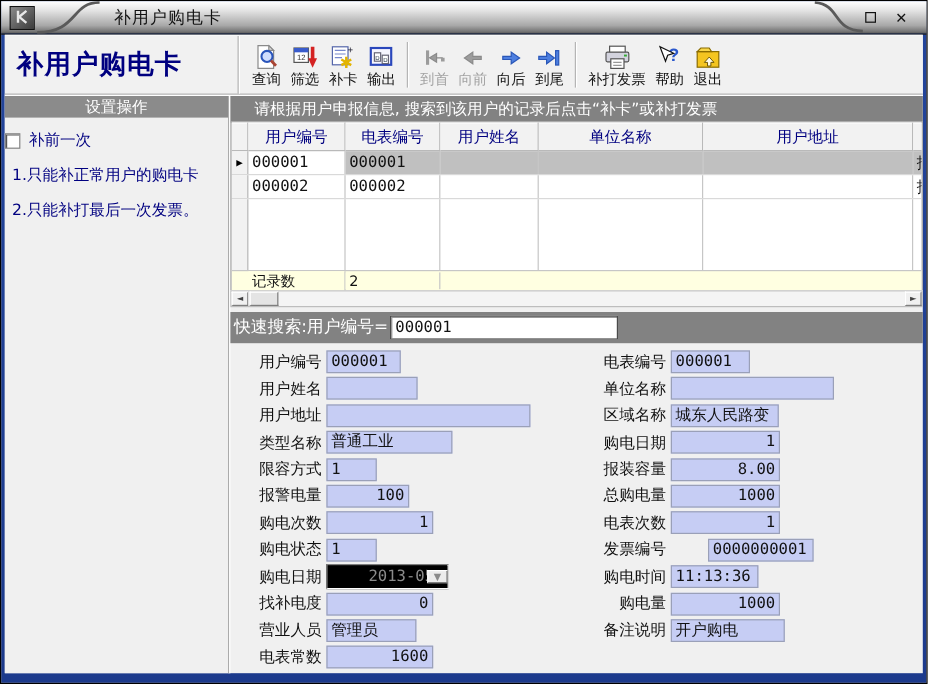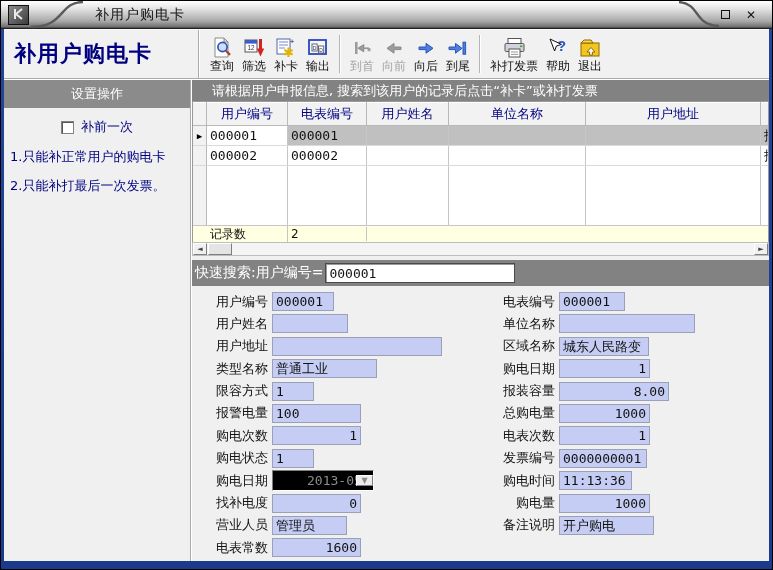--- a/index.html
+++ b/index.html
@@ -36,23 +36,23 @@
   .tb-btn { display: flex; flex-direction: column; align-items: center; justify-content: center;
             padding: 1px 3px; margin: 0 1px; cursor: default; }
   .tb-btn .tb-ico { height: 24px; display: flex; align-items: flex-end; justify-content: center; }
   .tb-btn .tb-lbl { font-size: 12px; color: #111; line-height: 14px; white-space: nowrap; }
   .tb-btn.disabled .tb-lbl { color: #a3a3a3; }
   .tb-sep { width: 2px; height: 38px; margin: 0 5px; border-left: 1px solid #b5b5b5; border-right: 1px solid #fff; }
 
   
   .content { flex: 1; display: flex; min-height: 0; }
   .sidebar { width: 188px; background: #f0f0f0; border-right: 2px groove #fff; display: flex; flex-direction: column; }
-  .sidebar-header { height: 28px; background: #8b8b8b; color: #fff; display: flex;
+  .sidebar-header { height: 18px; background: #8b8b8b; color: #fff; display: flex;
                     align-items: center; justify-content: center; font-size: 13px; }
-  .chk-row { display: flex; align-items: center; justify-content: center; margin-top: 10px; gap: 7px; }
+  .chk-row { display: flex; align-items: center; margin-top: 10px; gap: 7px; }
   .chk-box { width: 13px; height: 13px; background: #fff; border: 1px solid #828282;
              box-shadow: inset 1px 1px 0 #555; }
   .chk-label { color: #000080; font-size: 13px; }
   .side-note { color: #000080; font-size: 13px; padding: 0 6px; margin-top: 13px; line-height: 16px; }
 
   .main { flex: 1; display: flex; flex-direction: column; min-width: 0; }
   .msg-bar { height: 21px; background: #828282; color: #fff; font-size: 13px;
              display: flex; align-items: center; padding-left: 20px; white-space: nowrap; overflow: hidden; }
 
   
@@ -355,21 +355,21 @@
               <div class="form-row">
                 <div class="form-label">类型名称</div>
                 <div class="form-field" style="width: 105px;">普通工业</div>
               </div>
               <div class="form-row">
                 <div class="form-label">限容方式</div>
                 <div class="form-field" style="width: 42px;">1</div>
               </div>
               <div class="form-row">
                 <div class="form-label">报警电量</div>
-                <div class="form-field" style="width: 89px; ">100</div>
+                <div class="form-field" style="width: 69px; text-align: right;">100</div>
               </div>
               <div class="form-row">
                 <div class="form-label">购电次数</div>
                 <div class="form-field" style="width: 89px; text-align: right;">1</div>
               </div>
               <div class="form-row">
                 <div class="form-label">购电状态</div>
                 <div class="form-field" style="width: 42px;">1</div>
               </div>
               <div class="form-row">
@@ -404,33 +404,33 @@
               <div class="form-row">
                 <div class="form-label">区域名称</div>
                 <div class="form-field" style="width: 90px;">城东人民路变</div>
               </div>
               <div class="form-row">
                 <div class="form-label">购电日期</div>
                 <div class="form-field" style="width: 91px; text-align: right;">1</div>
               </div>
               <div class="form-row">
                 <div class="form-label">报装容量</div>
-                <div class="form-field" style="width: 110px; text-align: right;">8.00</div>
+                <div class="form-field" style="width: 91px; text-align: right;">8.00</div>
               </div>
               <div class="form-row">
                 <div class="form-label">总购电量</div>
                 <div class="form-field" style="width: 91px; text-align: right;">1000</div>
               </div>
               <div class="form-row">
                 <div class="form-label">电表次数</div>
                 <div class="form-field" style="width: 91px; text-align: right;">1</div>
               </div>
               <div class="form-row">
                 <div class="form-label">发票编号</div>
-                <div class="form-field" style="width: 88px;">0000000001</div>
+                <div class="form-field" style="width: 88px; margin-left: 31px;">0000000001</div>
               </div>
               <div class="form-row">
                 <div class="form-label">购电时间</div>
                 <div class="form-field" style="width: 73px;">11:13:36</div>
               </div>
               <div class="form-row">
                 <div class="form-label">购电量</div>
                 <div class="form-field" style="width: 91px; text-align: right;">1000</div>
               </div>
               <div class="form-row">

